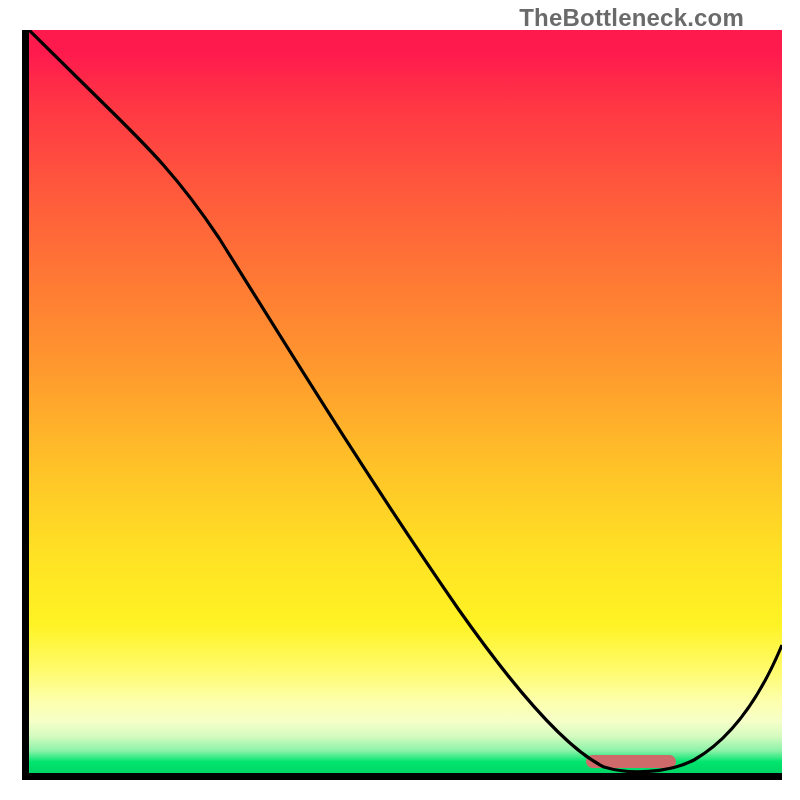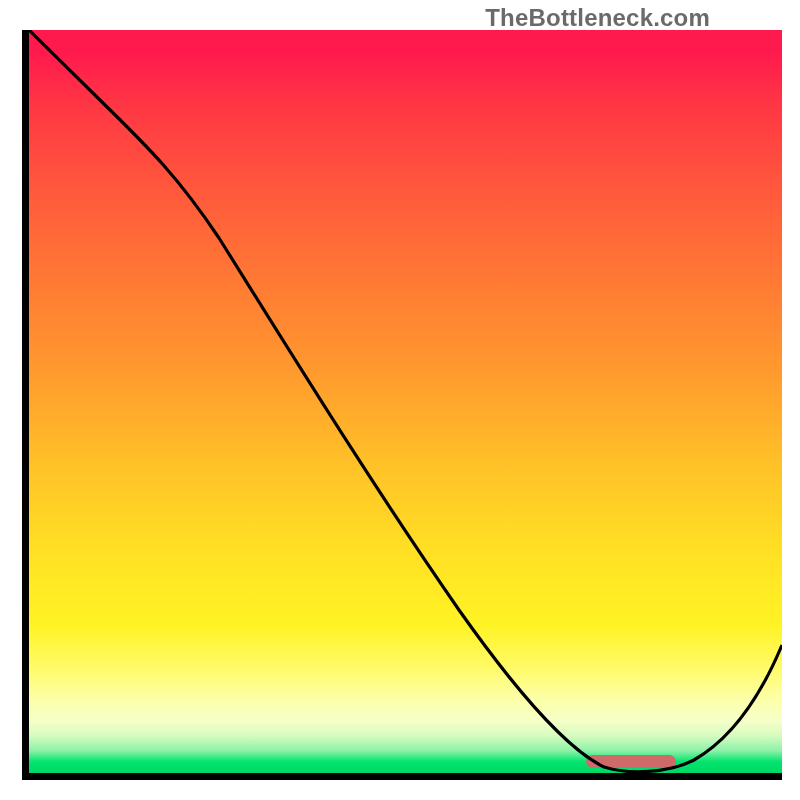--- a/index.html
+++ b/index.html
@@ -7,20 +7,21 @@
     padding: 0;
     width: 800px;
     height: 800px;
     background: #ffffff;
     font-family: Arial, Helvetica, sans-serif;
   }
   .container {
     position: relative;
     width: 720px;
     height: 800px;
+    padding-left: 34px;
   }
   .watermark {
     position: absolute;
     top: 4px;
     right: 10px;
     font-size: 24px;
     font-weight: bold;
     color: #6a6a6a;
     font-family: Arial, sans-serif;
     letter-spacing: 0.2px;

